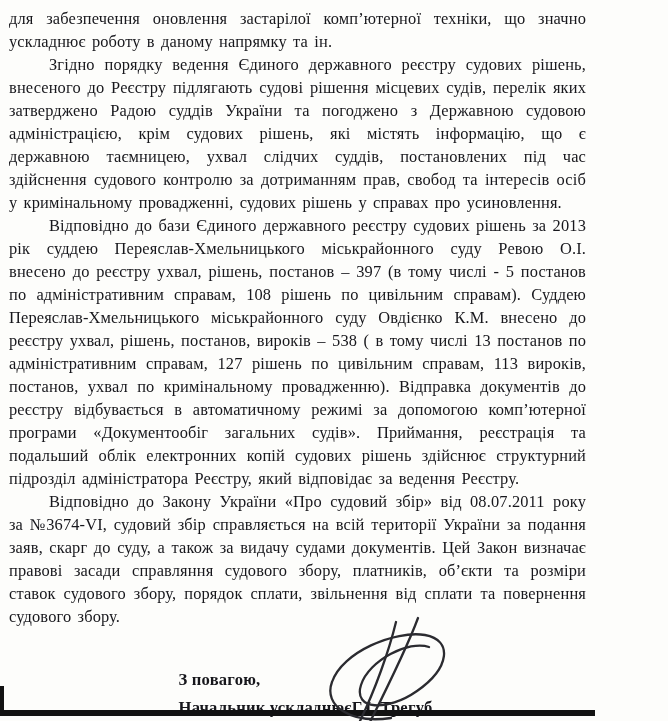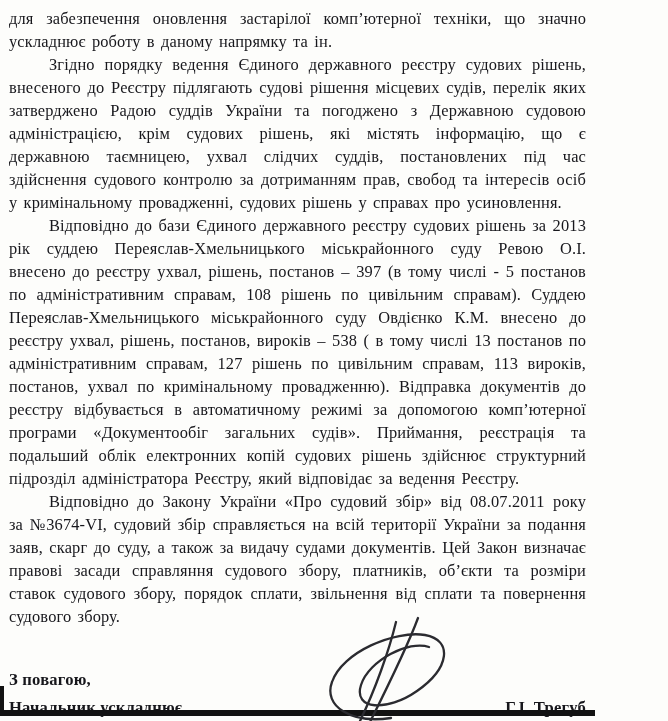--- a/index.html
+++ b/index.html
@@ -40,22 +40,23 @@
   }
   .signature {
     position: absolute;
     left: 290px;
     top: -52px;
     z-index: 2;
     pointer-events: none;
   }
   .signoff-row {
     display: flex;
-    justify-content: space-between;
+    justify-content: center;
     align-items: flex-end;
+    margin-left: 16px;
   }
   .signoff-left .closing,
   .signoff-left .title,
   .signer-name {
     font-weight: bold;
     font-size: 16.6px;
     line-height: 28px;
     letter-spacing: 0.2px;
   }
   .scan-bottom {

